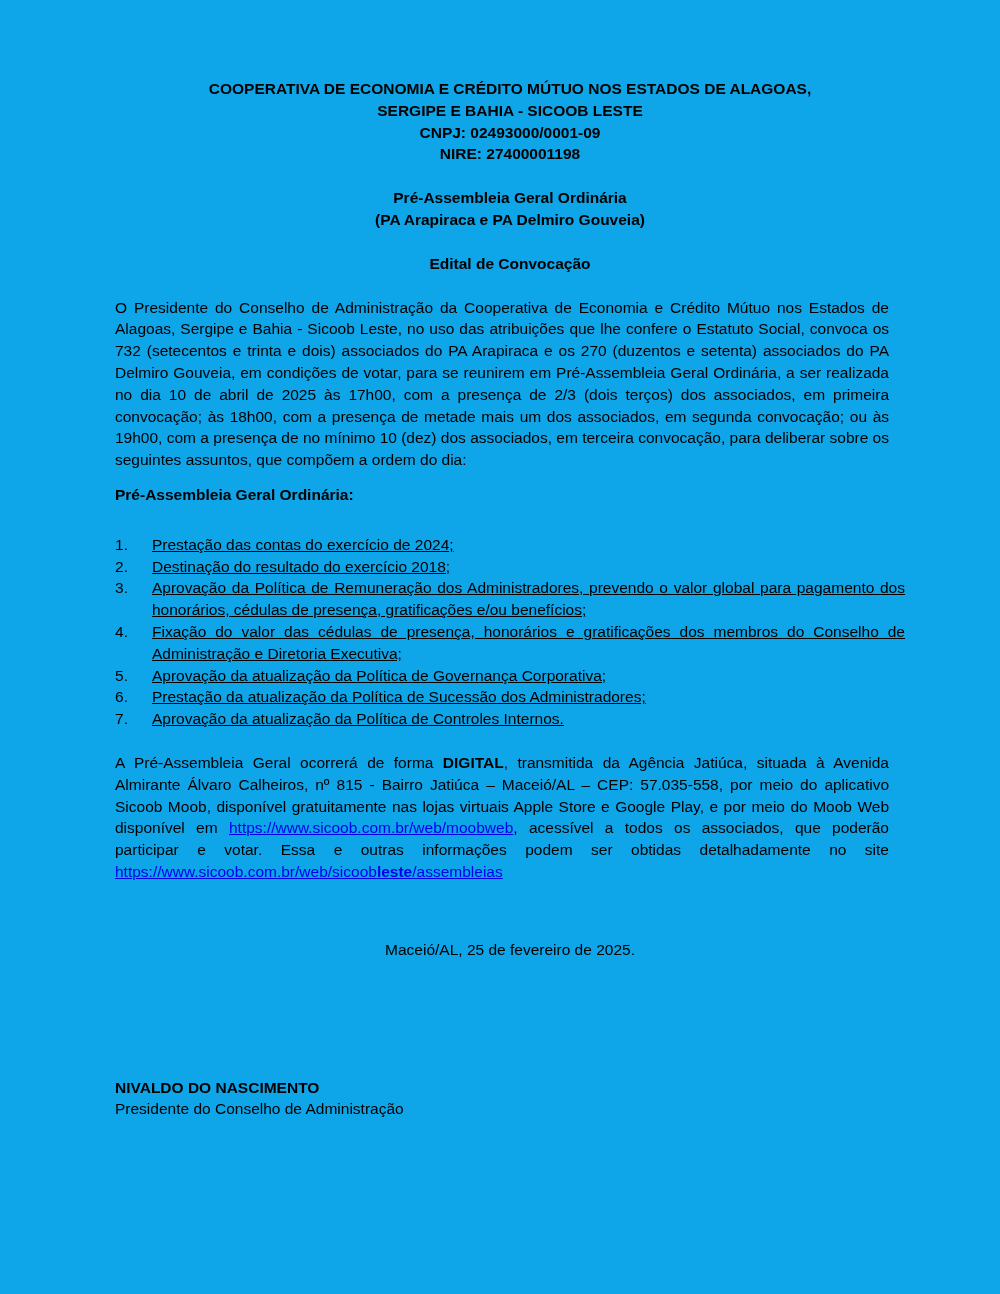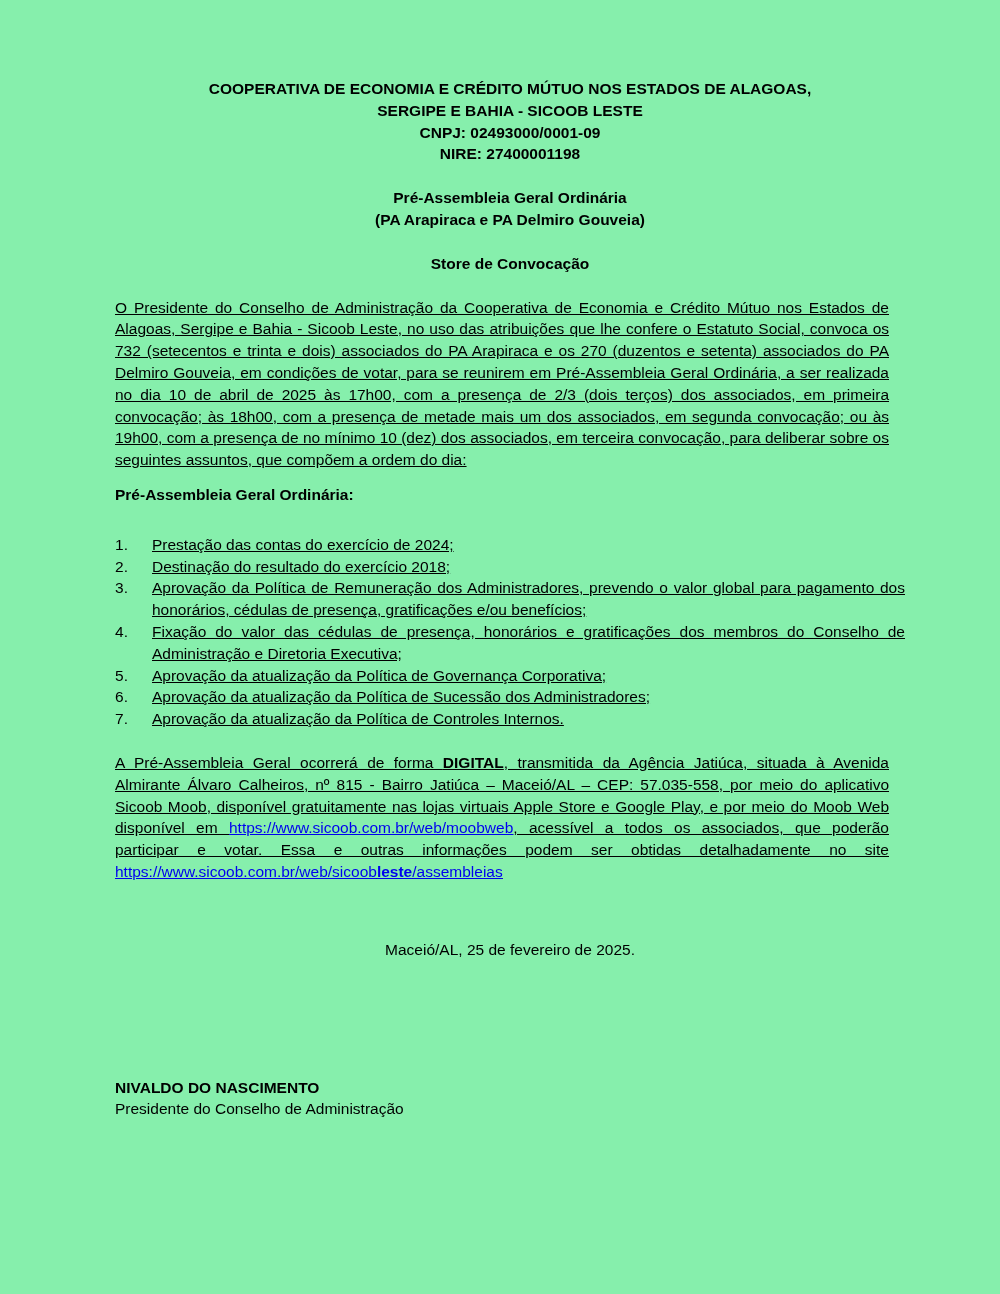--- a/index.html
+++ b/index.html
@@ -1,31 +1,31 @@
 <!DOCTYPE html>
 <html lang="pt-BR"><head>
 <meta charset="utf-8">
 <style>
   html, body { margin: 0; padding: 0; background: #ffffff; }
   .page {
     width: 1000px;
     height: 1294px;
     box-sizing: border-box;
     padding: 78px 95px 0 115px;
-    background: #86efac;
+    background: #0ea5e9;
     color: #000000;
     font-family: "Liberation Sans", "DejaVu Sans", sans-serif;
     font-size: 15.5px;
     line-height: 21.8px;
     overflow: hidden;
   }
   .center { text-align: center; }
   .bold   { font-weight: bold; }
   .block  { margin-top: 22px; }          
-  p.para  { margin: 22px 16px 0 0; text-align: justify; text-decoration: underline; }
+  p.para  { margin: 22px 16px 0 0; text-align: justify; }
   .agenda-heading { margin-top: 13px; font-weight: bold; }
   ol.agenda {
     margin: 28px 0 0 0;
     padding: 0;
     list-style: none;
     counter-reset: agendaItem;
   }
   ol.agenda li {
     counter-increment: agendaItem;
     position: relative;
@@ -52,33 +52,33 @@
     <div>SERGIPE E BAHIA - SICOOB LESTE</div>
     <div>CNPJ: 02493000/0001-09</div>
     <div>NIRE: 27400001198</div>
   </div>
 
   <div class="center bold block">
     <div>Pré-Assembleia Geral Ordinária</div>
     <div>(PA Arapiraca e PA Delmiro Gouveia)</div>
   </div>
 
-  <div class="center bold block">Store de Convocação</div>
+  <div class="center bold block">Edital de Convocação</div>
 
   <p class="para">O Presidente do Conselho de Administração da Cooperativa de Economia e Crédito Mútuo nos Estados de Alagoas, Sergipe e Bahia - Sicoob Leste, no uso das atribuições que lhe confere o Estatuto Social, convoca os 732 (setecentos e trinta e dois) associados do PA Arapiraca e os 270 (duzentos e setenta) associados do PA Delmiro Gouveia, em condições de votar, para se reunirem em Pré-Assembleia Geral Ordinária, a ser realizada no dia 10 de abril de 2025 às 17h00, com a presença de 2/3 (dois terços) dos associados, em primeira convocação; às 18h00, com a presença de metade mais um dos associados, em segunda convocação; ou às 19h00, com a presença de no mínimo 10 (dez) dos associados, em terceira convocação, para deliberar sobre os seguintes assuntos, que compõem a ordem do dia:</p>
 
   <div class="agenda-heading">Pré-Assembleia Geral Ordinária:</div>
 
   <ol class="agenda">
     <li>Prestação das contas do exercício de 2024;</li>
     <li>Destinação do resultado do exercício 2018;</li>
     <li>Aprovação da Política de Remuneração dos Administradores, prevendo o valor global para pagamento dos honorários, cédulas de presença, gratificações e/ou benefícios;</li>
     <li>Fixação do valor das cédulas de presença, honorários e gratificações dos membros do Conselho de Administração e Diretoria Executiva;</li>
     <li>Aprovação da atualização da Política de Governança Corporativa;</li>
-    <li>Aprovação da atualização da Política de Sucessão dos Administradores;</li>
+    <li>Prestação da atualização da Política de Sucessão dos Administradores;</li>
     <li>Aprovação da atualização da Política de Controles Internos.</li>
   </ol>
 
   <p class="para"><span>A Pré-Assembleia Geral ocorrerá de forma </span><span style="font-weight: bold;">DIGITAL</span><span>, transmitida da Agência Jatiúca, situada à Avenida Almirante Álvaro Calheiros, nº 815 - Bairro Jatiúca – Maceió/AL – CEP: 57.035-558, por meio do aplicativo Sicoob Moob, disponível gratuitamente nas lojas virtuais Apple Store e Google Play, e por meio do Moob Web disponível em </span><a class="doc-link" href="#" style="color: rgb(0, 0, 238);">https://www.sicoob.com.br/web/moobweb</a><span>, acessível a todos os associados, que poderão participar e votar. Essa e outras informações podem ser obtidas detalhadamente no site </span><a class="doc-link" href="#" style="color: rgb(0, 0, 238);">https://www.sicoob.com.br/web/sicoob</a><a class="doc-link" href="#" style="color: rgb(0, 0, 238); font-weight: bold;">leste</a><a class="doc-link" href="#" style="color: rgb(0, 0, 238);">/assembleias</a></p>
 
   <div class="date-line">Maceió/AL, 25 de fevereiro de 2025.</div>
 
   <div class="signature">
     <div class="bold">NIVALDO DO NASCIMENTO</div>
     <div>Presidente do Conselho de Administração</div>

